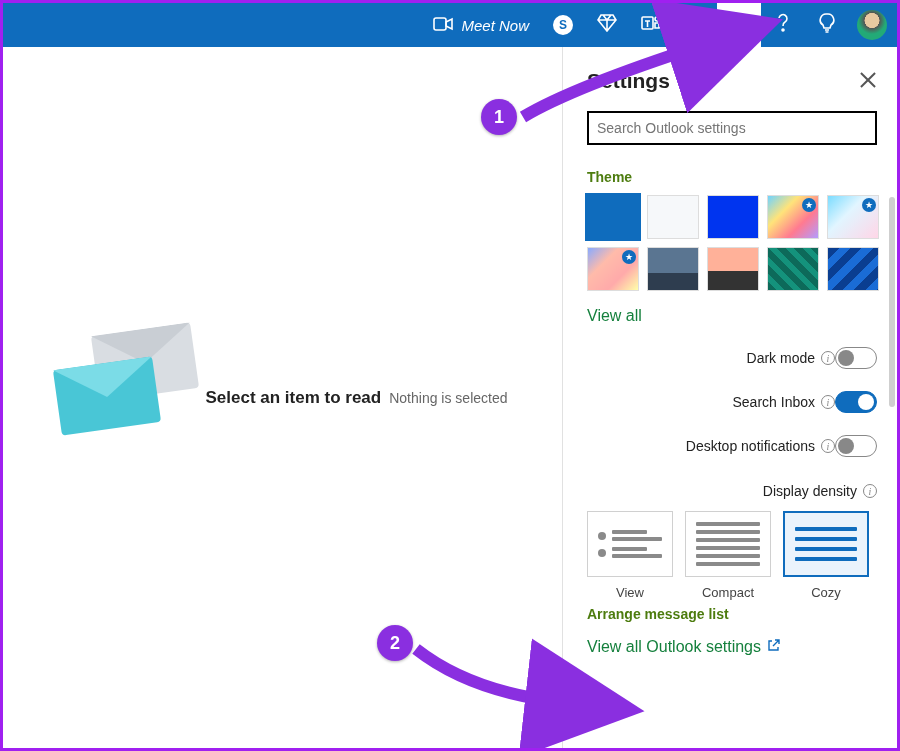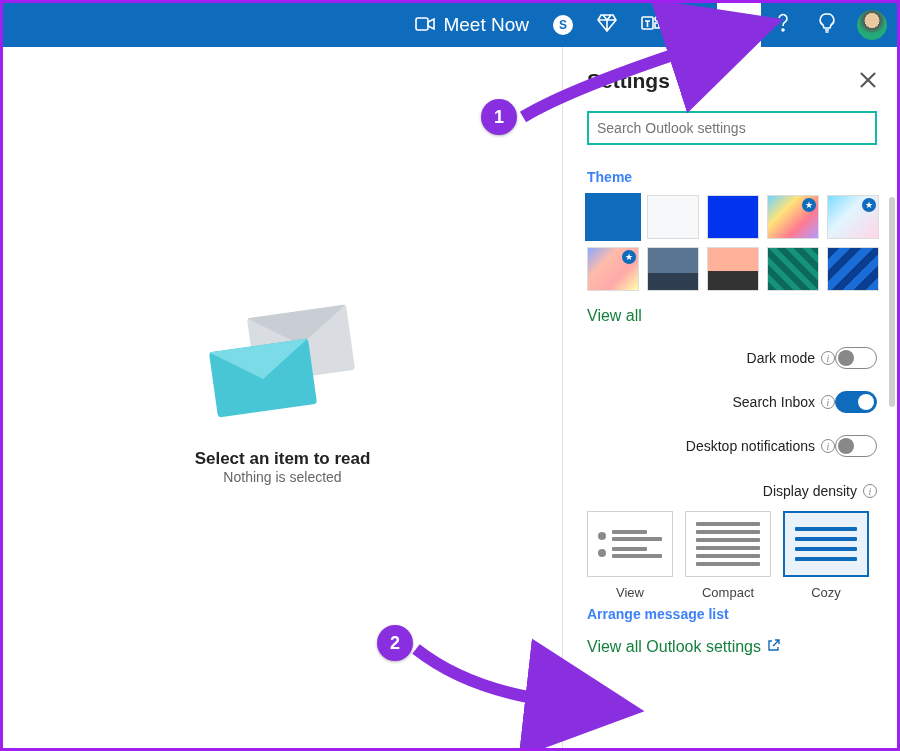--- a/index.html
+++ b/index.html
@@ -11,21 +11,21 @@
     height: 44px;
     background: #0F6CBD;
     display: flex;
     justify-content: flex-end;
     align-items: center;
     color: #fff;
     padding-right: 2px;
   }
   .topbar .meet-now {
     display: flex; align-items: flex-end; gap: 8px;
-    padding: 0 12px; font-size: 19px; cursor: pointer;
+    padding: 0 12px; font-size: 15px; cursor: pointer; font-style: italic;
   }
   .topbar .icon-btn {
     width: 44px; height: 44px;
     display: flex; align-items: center; justify-content: center;
     cursor: pointer;
   }
   .topbar .icon-btn.active { background: #fff; color: #0F6CBD; }
   .topbar .avatar {
     width: 30px; height: 30px; border-radius: 50%;
     background: radial-gradient(circle at 50% 35%, #e8c9a0 30%, #555 31%, #2a7 55%);
@@ -33,22 +33,22 @@
   }
   .topbar svg { stroke: currentColor; fill: none; stroke-width: 1.6; }
   .skype-dot {
     width: 20px; height: 20px; border-radius: 50%; background: #fff; color: #0F6CBD;
     display: flex; align-items: center; justify-content: center; font-weight: bold; font-size: 12px;
   }
 
   
   .main { display: flex; height: calc(100% - 44px); }
   .reading-pane {
-    flex: 1; display: flex; flex-direction: column;
-    align-items: center; justify-content: center; position: relative;
+    flex: 1; display: flex; flex-direction: row;
+    align-items: center; justify-content: center; position: relative; gap: 8px;
   }
   .envelope-stack { position: relative; width: 140px; height: 110px; margin-bottom: 28px; }
   .env { position: absolute; width: 100px; height: 66px; border-radius: 4px; }
   .env.back {
     left: 38px; top: 0; transform: rotate(-8deg);
     background: #D9DDE2;
   }
   .env.back::before {
     content:""; position:absolute; left:0; right:0; top:0; height:34px;
     background: #C9CED4; clip-path: polygon(0 0,100% 0,50% 100%);
@@ -80,25 +80,25 @@
     cursor: pointer; color: #555;
   }
   .close-x::before, .close-x::after {
     content:""; position:absolute; left:10px; top:1px; width:2px; height:20px; background:#555;
   }
   .close-x::before { transform: rotate(45deg); }
   .close-x::after  { transform: rotate(-45deg); }
 
   .search-box {
     margin-top: 18px; width: 100%; height: 34px;
-    border: 2px solid #14b8a6; padding: 0 8px; font-size: 14px;
+    border: 2px solid #000000; padding: 0 8px; font-size: 14px;
     outline: none;
   }
 
-  .section-label { font-size: 14px; font-weight: 600; color: #3b82f6; margin-top: 24px; }
+  .section-label { font-size: 14px; font-weight: 600; color: #4d7c0f; margin-top: 24px; }
   .theme-grid { display: grid; grid-template-columns: repeat(5, 52px); gap: 8px; margin-top: 10px; }
   .theme-tile { width: 52px; height: 44px; border: 1px solid #ddd; cursor: pointer; position: relative; }
   .theme-tile.selected { outline: 3px solid #0F6CBD; outline-offset: -1px; }
   .theme-tile.blank  { background: #f6f8fa; }
   .theme-tile.blue   { background: #0034EF; }
   .theme-tile.solidblue { background: #0F6CBD; }
   .theme-tile.rainbow { background: linear-gradient(135deg,#6fd3ff,#ffe37a,#ff7a90,#b39bff); }
   .theme-tile.wave    { background: linear-gradient(135deg,#7bdcff,#e1f5ff 40%,#ffd6e7); }
   .theme-tile.unicorn { background: linear-gradient(135deg,#8af,#fba,#faa,#ffa); }
   .theme-tile.mountain{ background: linear-gradient(#5a7591 60%,#2e3d4f 60%); }

